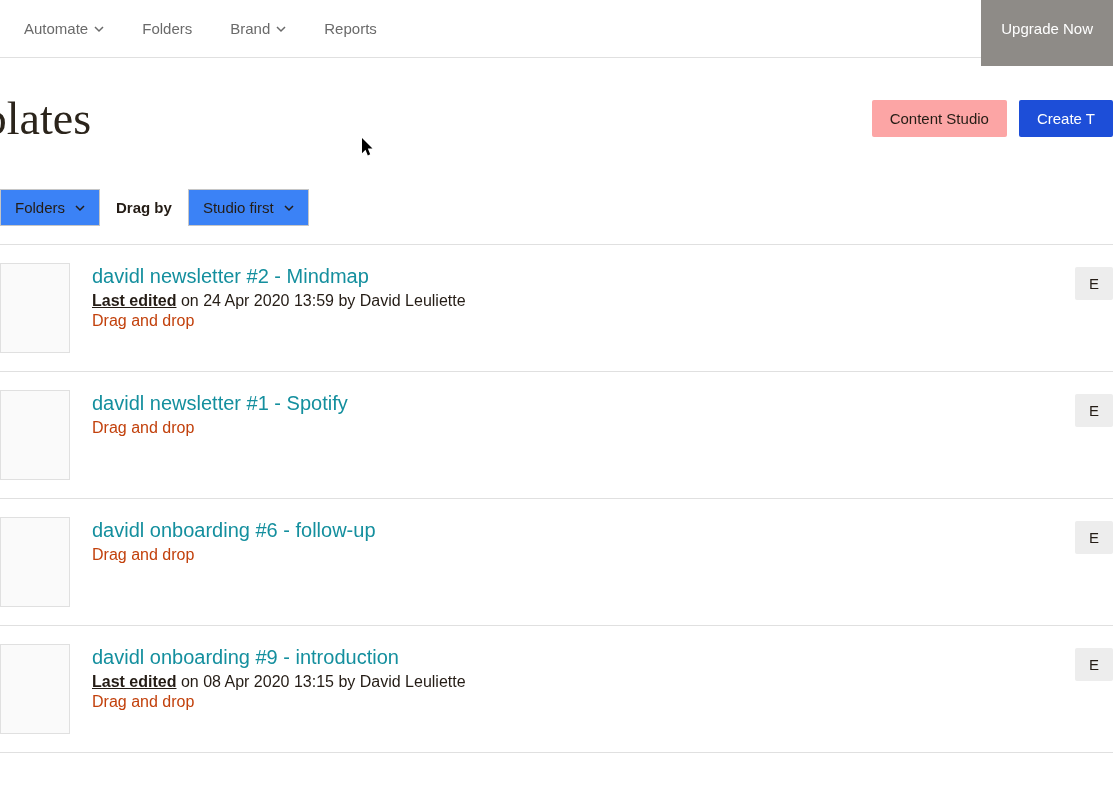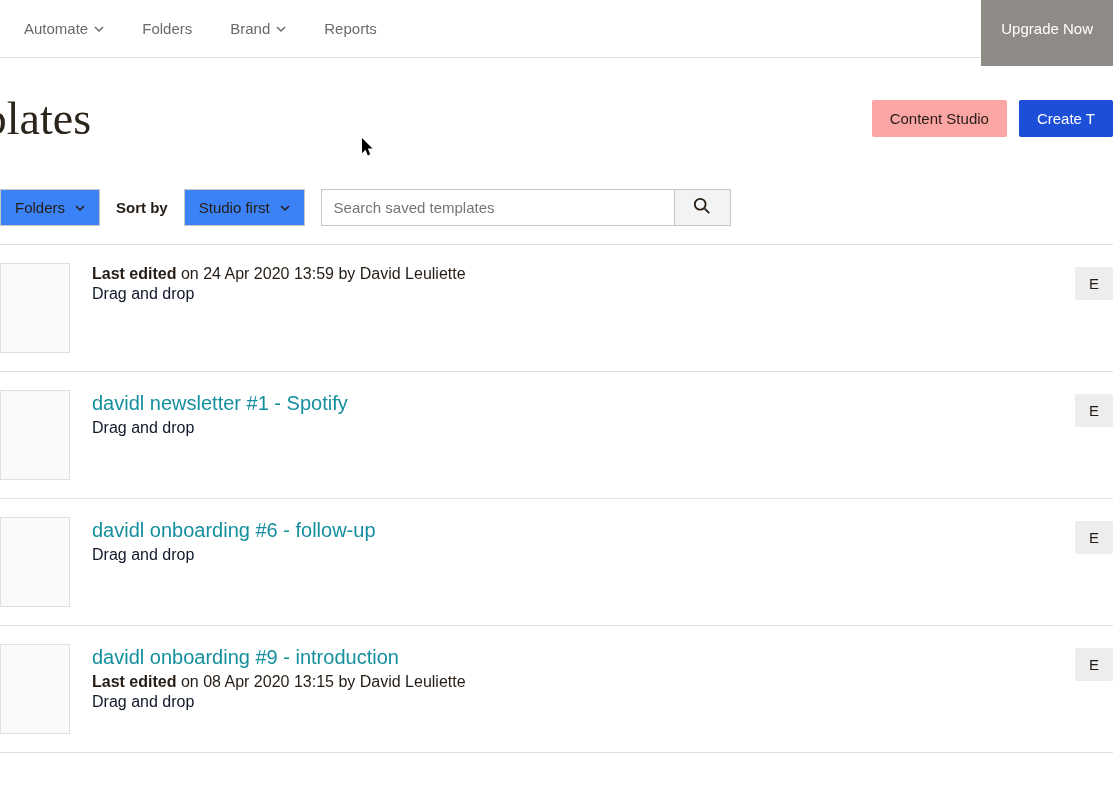--- a/index.html
+++ b/index.html
@@ -125,22 +125,22 @@
   flex-shrink: 0;
 }
 .row-main { flex: 1; padding-top: 2px; }
 .row-title {
   font-size: 20px;
   color: #148f9e;
   margin-bottom: 4px;
   font-weight: 400;
 }
 .row-meta { font-size: 16px; color: #241c15; margin-bottom: 2px; }
-.row-meta .strong { font-weight: 700; }
-.row-type { font-size: 16px; color: #0f172a; }
+.row-meta .strong { font-weight: 700; text-decoration: underline; }
+.row-type { font-size: 16px; color: #c2410c; }
 .row-action {
   background: #ededed;
   color: #241c15;
   border: none;
   padding: 8px 14px;
   font-size: 15px;
   cursor: pointer;
   align-self: flex-start;
   margin-top: 4px;
   border-radius: 2px;
@@ -195,47 +195,37 @@
 
 <div class="toolbar">
   <div class="dropdown">
     <span>Folders</span>
     <span class="chev-icon">
       <svg viewBox="0 0 10 10">
           <path d="M1 3 L5 7 L9 3" stroke="#241c15" stroke-width="1.5" fill="none"></path>
         </svg>
     </span>
   </div>
-  <span class="sort-label">Sort by</span>
+  <span class="sort-label">Drag by</span>
   <div class="dropdown">
     <span>Studio first</span>
     <span class="chev-icon">
       <svg viewBox="0 0 10 10">
           <path d="M1 3 L5 7 L9 3" stroke="#241c15" stroke-width="1.5" fill="none"></path>
         </svg>
     </span>
   </div>
-  <div class="search-wrap">
-    <input class="search-input" placeholder="Search saved templates" style="">
-    <button class="search-btn">
-      <span>
-        <svg viewBox="0 0 20 20">
-            <circle cx="8" cy="8" r="6" stroke="#241c15" stroke-width="2" fill="none"></circle>
-            <line x1="13" y1="13" x2="18" y2="18" stroke="#241c15" stroke-width="2"></line>
-          </svg>
-      </span>
-    </button>
-  </div>
 </div>
 
 <div class="list">
 
   <div class="row">
     <div class="thumb"></div>
     <div class="row-main">
+      <div class="row-title">davidl newsletter #2 - Mindmap</div>
       <div class="row-meta"><span class="strong">Last edited</span><span> on 24 Apr 2020 13:59 by David Leuliette</span></div>
       <div class="row-type">Drag and drop</div>
     </div>
     <button class="row-action">E</button>
   </div>
 
   <div class="row">
     <div class="thumb"></div>
     <div class="row-main">
       <div class="row-title">davidl newsletter #1 - Spotify</div>

